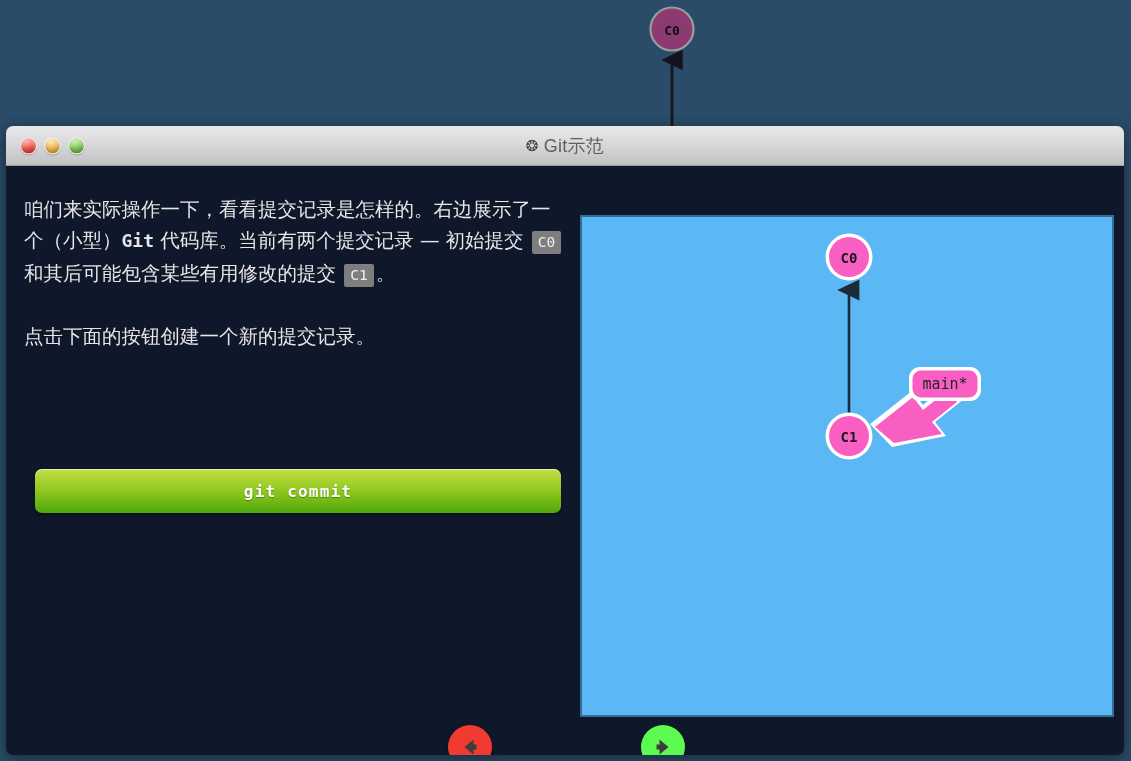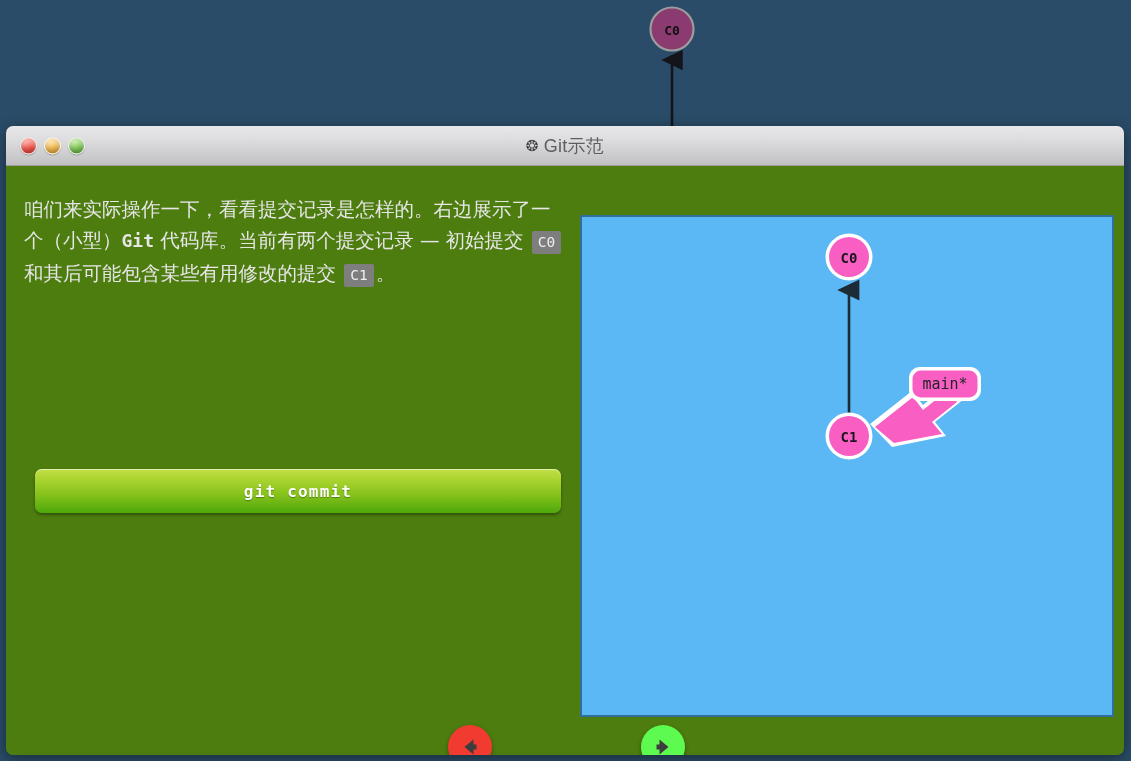--- a/index.html
+++ b/index.html
@@ -89,21 +89,21 @@
     font-size: 15px;
     color: #3c3c3c;
     line-height: 1;
     position: relative;
     top: 0px;
   }
 
   
   #window-body {
     flex: 1 1 auto;
-    background: #4d7c0f;
+    background: #0f172a;
     position: relative;
   }
 
   
   #lesson-text {
     position: absolute;
     left: 18px;
     top: 28px;
     width: 545px;
     color: #e6e6e6;
@@ -217,20 +217,21 @@
     <div id="window-title">
       <span class="gear">❂</span>
       <span>Git示范</span>
     </div>
   </div>
 
   <div id="window-body">
 
     <div id="lesson-text">
       <p><span>咱们来实际操作一下，看看提交记录是怎样的。右边展示了一个（小型）</span><span class="mono-strong">Git</span><span> 代码库。当前有两个提交记录 — 初始提交 </span><code class="inline-code">C0</code><span> 和其后可能包含某些有用修改的提交 </span><code class="inline-code">C1</code><span>。</span></p>
+      <p>点击下面的按钮创建一个新的提交记录。</p>
     </div>
 
     <button id="command-button">git commit</button>
 
     <div id="visualization-panel">
       <svg class="vis-svg" viewBox="0 0 530 498" width="530" height="498" xmlns="http://www.w3.org/2000/svg">
         <defs>
           <marker id="visArrow" markerWidth="9" markerHeight="9" refX="4.5" refY="4.8" orient="auto" markerUnits="strokeWidth">
             <path d="M0.5,8.8 L4.5,0.3 L8.5,8.8 Z" fill="#1d2b36"></path>
           </marker>

